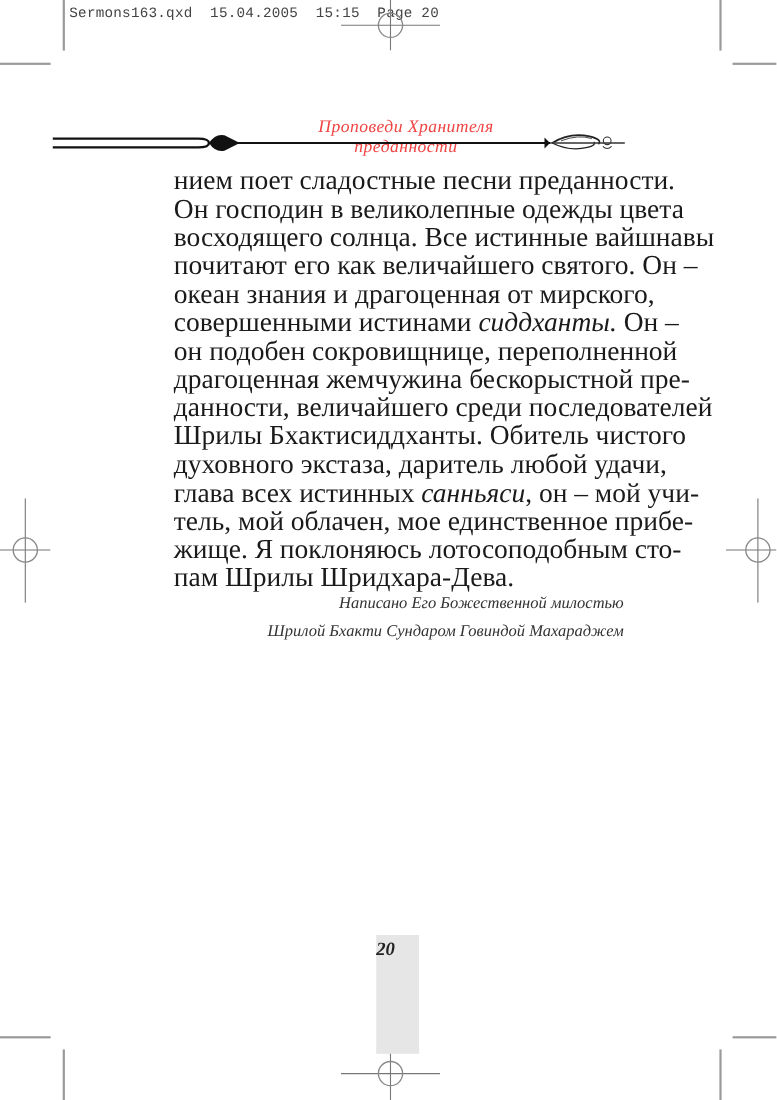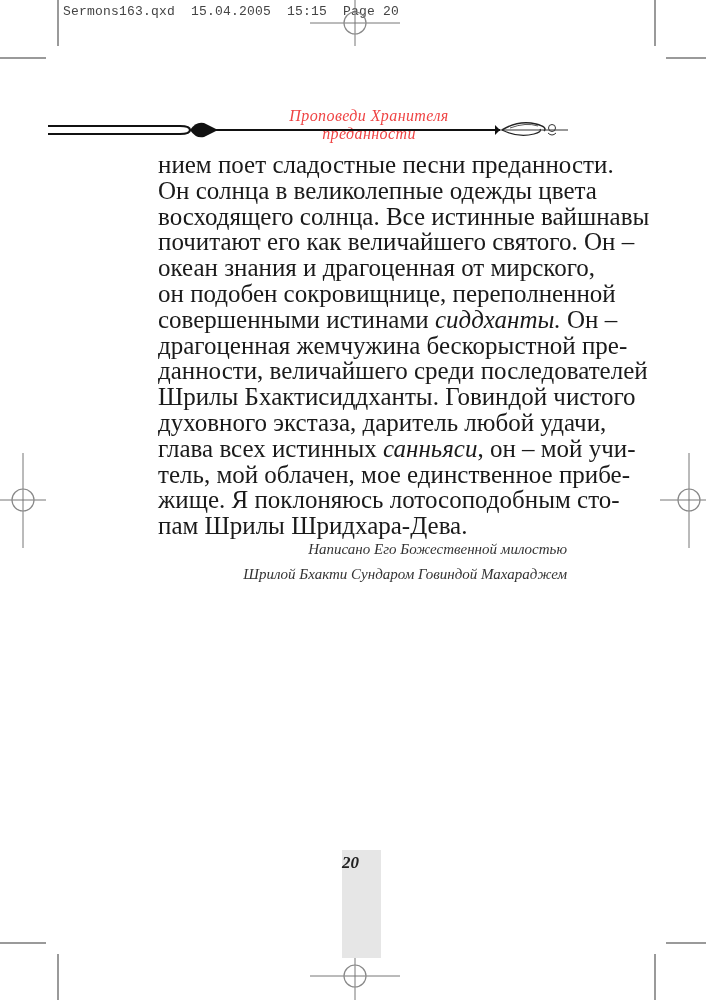--- a/index.html
+++ b/index.html
@@ -100,29 +100,29 @@
   <path d="M462 12 Q478 2 496 6 Q508 9 504 13" fill="none" stroke="#222" stroke-width="1.5"></path>
   <path d="M462 12 Q478 20 494 16 Q502 14 500 11" fill="none" stroke="#222" stroke-width="1.2"></path>
   <path d="M470 10 Q486 4 498 8" fill="none" stroke="#444" stroke-width="0.9"></path>
   <line x1="460" y1="12" x2="528" y2="12" stroke="#333" stroke-width="1.2"></line>
   <circle cx="512" cy="10" r="3.5" fill="none" stroke="#333" stroke-width="1"></circle>
   <path d="M508 15 Q512 19 516 15" fill="none" stroke="#333" stroke-width="1"></path>
 </svg>
 
 <div class="body-text">
   <span class="line"><span>нием поет сладостные песни преданности.</span></span>
-  <span class="line"><span>Он солнца в великолепные одежды цвета</span></span>
+  <span class="line"><span>Он господин в великолепные одежды цвета</span></span>
   <span class="line"><span>восходящего солнца. Все истинные вайшнавы</span></span>
   <span class="line"><span>почитают его как величайшего святого. Он –</span></span>
   <span class="line"><span>океан знания и драгоценная от мирского,</span></span>
+  <span class="line"><span>совершенными истинами </span><i>сиддханты.</i><span>  Он –</span></span>
   <span class="line"><span>он подобен сокровищнице, переполненной</span></span>
-  <span class="line"><span>совершенными истинами </span><i>сиддханты.</i><span>  Он –</span></span>
   <span class="line"><span>драгоценная жемчужина бескорыстной пре-</span></span>
   <span class="line"><span>данности, величайшего среди последователей</span></span>
-  <span class="line"><span>Шрилы Бхактисиддханты. Говиндой чистого</span></span>
+  <span class="line"><span>Шрилы Бхактисиддханты. Обитель чистого</span></span>
   <span class="line"><span>духовного экстаза, даритель любой удачи,</span></span>
   <span class="line"><span>глава всех истинных </span><i>санньяси</i><span>, он – мой учи-</span></span>
   <span class="line"><span>тель, мой облачен, мое единственное прибе-</span></span>
   <span class="line"><span>жище. Я поклоняюсь лотосоподобным сто-</span></span>
   <span class="line last"><span>пам Шрилы Шридхара-Дева.</span></span>
 </div>
 
 <div class="signature">
   <div>Написано Его Божественной милостью</div>
   <div>Шрилой Бхакти Сундаром Говиндой Махараджем</div>

